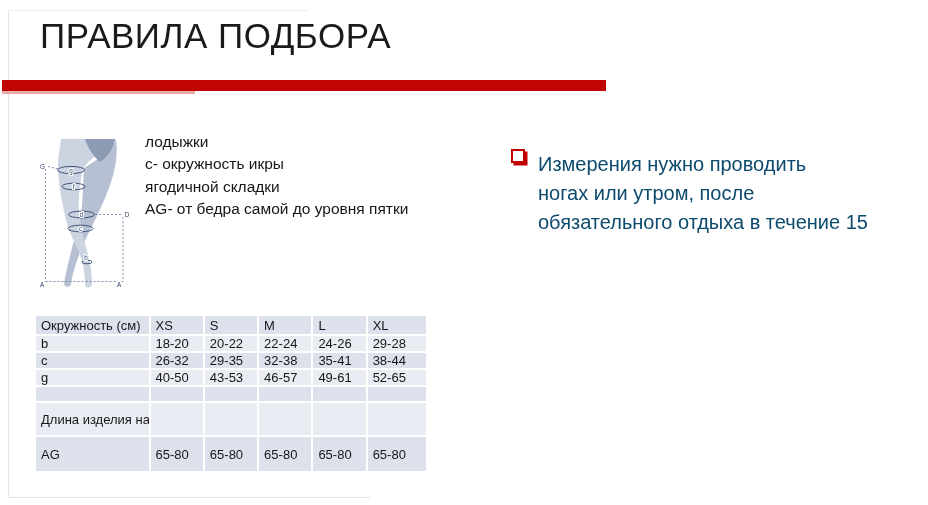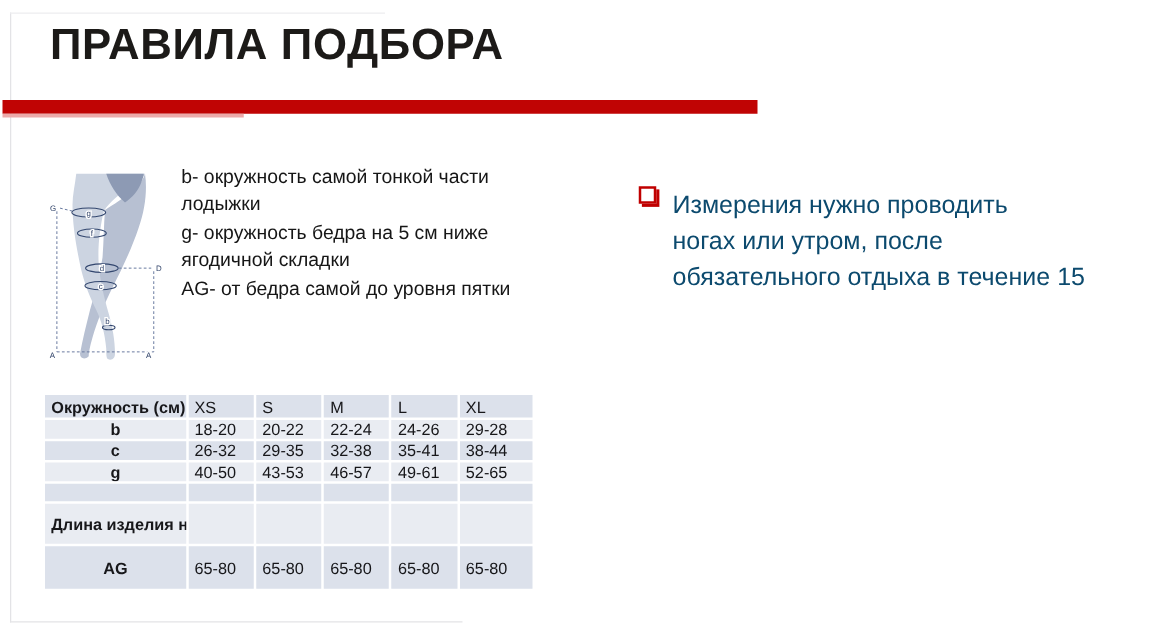--- a/index.html
+++ b/index.html
@@ -6,21 +6,21 @@
   .stage{
     position:relative;width:928px;height:505px;background:#ffffff;
     font-family:"Liberation Sans",sans-serif;overflow:hidden;color:#151515;
   }
   .edge{position:absolute;background:#e3e3e6;}
   .edge-left{left:8px;top:10px;width:1px;height:488px;}
   .edge-top{left:8px;top:10px;width:300px;height:1px;background:#ededef;}
   .edge-bottom{left:8px;top:497px;width:362px;height:1px;}
 
   .title{
-    position:absolute;left:40px;top:16px;font-size:35px;font-weight:700;
+    position:absolute;left:40px;top:16px;font-size:35px;font-weight:400;
     letter-spacing:.5px;color:#1c1a18;white-space:nowrap;
   }
   .bar-main{position:absolute;left:2px;top:80px;width:604px;height:11px;background:#c00404;}
   .bar-under{position:absolute;left:2px;top:91px;width:193px;height:3px;background:#ecaaaa;}
 
   .legs{position:absolute;left:38px;top:124px;width:100px;height:170px;}
 
   .measure-text{
     position:absolute;left:145px;top:131px;font-size:15.5px;line-height:22.4px;
     color:#161616;white-space:nowrap;
@@ -43,21 +43,21 @@
     font-size:13px;line-height:15px;padding:0 5px;vertical-align:middle;
     white-space:nowrap;overflow:hidden;color:#17171a;
   }
   .r-dark td{background:#dce1eb;}
   .r-light td{background:#e9ecf2;}
   .h-head td{height:18px;font-weight:400;}
   .h-data td{height:14px;}
   .h-gap td{height:14px;}
   .h-len td{height:32px;}
   .h-ag td{height:34px;}
-  td.lbl{font-weight:700;text-align:center;}
+  td.lbl{font-weight:400;}
   td.wrap{white-space:normal;line-height:14.5px;}
 
   svg text{font-family:"Liberation Sans",sans-serif;}
 </style>
 </head>
 <body>
 
 <div class="stage">
 
   <div class="edge edge-left"></div>
@@ -105,23 +105,22 @@
       <text x="81" y="162.5">A</text>
       <text x="33" y="48.5">g</text>
       <text x="35.5" y="65">f</text>
       <text x="43.5" y="93">d</text>
       <text x="42.5" y="107">c</text>
       <text x="48" y="135.5">b</text>
     </g>
   </svg>
 
   <div class="measure-text">
-    <div>b- окружность самой тонкой части</div>
     <div>лодыжки</div>
-    <div>g- окружность бедра на 5 см ниже</div>
+    <div>c- окружность икры</div>
     <div>ягодичной складки</div>
     <div>AG- от бедра самой до уровня пятки</div>
   </div>
 
   <div class="note-bullet"></div>
   <div class="note-text">
     <div>Измерения нужно проводить</div>
     <div>ногах или утром, после</div>
     <div>обязательного отдыха в течение 15</div>
   </div>

